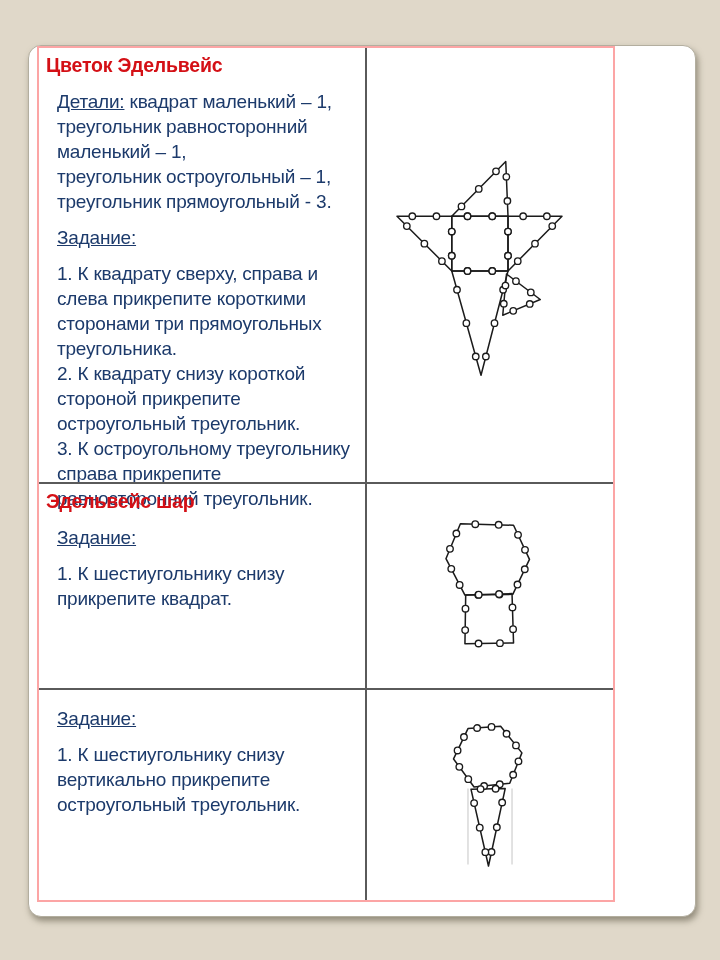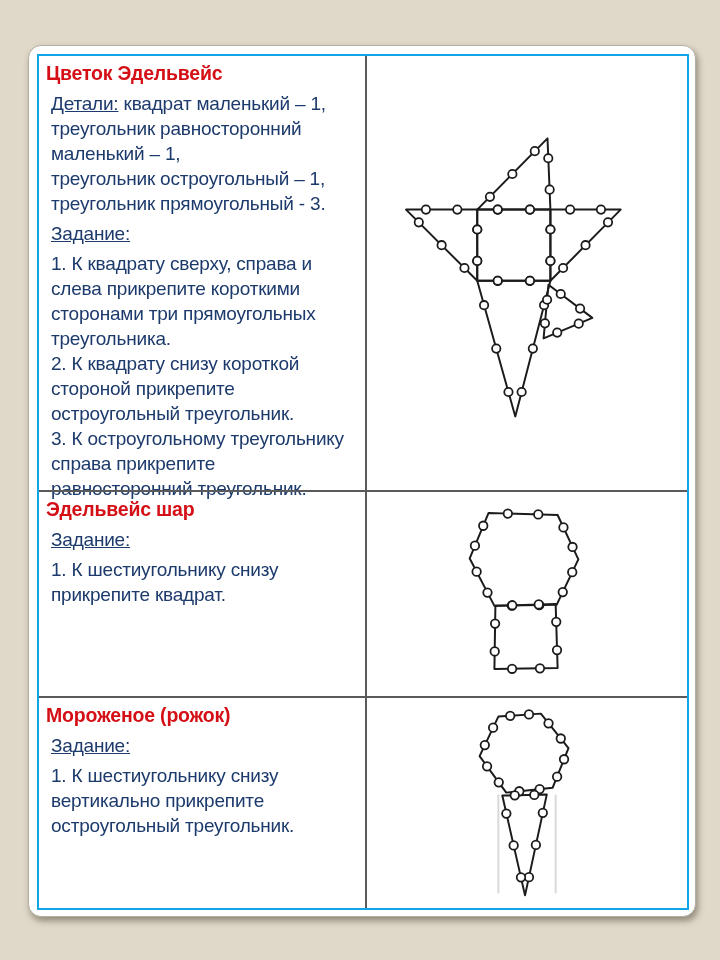--- a/index.html
+++ b/index.html
@@ -11,39 +11,39 @@
   }
   .card{
     position:absolute;left:28px;top:45px;width:668px;height:872px;
     background:#ffffff;
     border:1px solid #b3ae9f;
     border-radius:13px;
     box-shadow:2px 4px 6px rgba(105,98,82,0.65);
     box-sizing:border-box;
   }
   .wtable{
-    position:absolute;left:8px;top:8px;width:652px;height:856px;
+    position:absolute;left:8px;top:0;width:578px;height:856px;
     box-sizing:border-box;
-    border:2px solid #0ea5e9;
+    border:2px solid #fca5a5;
     display:grid;
     grid-template-columns:328px 1fr;
     grid-template-rows:434px 206px 1fr;
   }
   .cell{box-sizing:border-box;min-width:0;min-height:0;}
   .cell-text{
     border-right:2px solid #5a5a5a;
     padding:5px 4px 0 7px;
   }
   .bt{border-top:2px solid #5a5a5a;}
   .row-title{
     color:#d41016;font-weight:bold;
     font-size:19.5px;line-height:25px;letter-spacing:-0.2px;
   }
   .para{
-    margin:5px;color:#1c3a6b;
+    margin:11px;color:#1c3a6b;
     font-size:19px;line-height:25px;letter-spacing:-0.2px;
     white-space:pre-line;
   }
   .u{text-decoration:underline;}
   .cell-fig{position:relative;}
   .cell-fig svg{position:absolute;left:0;top:0;width:100%;height:100%;display:block;}
 </style>
 </head>
 <body>
 
@@ -150,21 +150,20 @@
           <circle cx="191.6" cy="130.2" r="4.3" fill="#ffffff" stroke="#1b1b1b" stroke-width="1.8"></circle>
           <circle cx="192.4" cy="158.8" r="4.3" fill="#ffffff" stroke="#1b1b1b" stroke-width="1.8"></circle>
           <circle cx="175.1" cy="177.3" r="4.3" fill="#ffffff" stroke="#1b1b1b" stroke-width="1.8"></circle>
           <circle cx="146.9" cy="177.7" r="4.3" fill="#ffffff" stroke="#1b1b1b" stroke-width="1.8"></circle>
           <circle cx="129.3" cy="160.1" r="4.3" fill="#ffffff" stroke="#1b1b1b" stroke-width="1.8"></circle>
           <circle cx="129.7" cy="131.9" r="4.3" fill="#ffffff" stroke="#1b1b1b" stroke-width="1.8"></circle>
         </svg>
     </div>
 
     <div class="cell cell-text bt">
-      <div class="row-title">Мороженое (рожок)</div>
       <p class="para"><span class="u">Задание:</span></p>
       <p class="para">1. К шестиугольнику снизу
 вертикально прикрепите
 остроугольный треугольник.</p>
     </div>
     <div class="cell cell-fig bt">
       <svg xmlns="http://www.w3.org/2000/svg" viewBox="0 0 324 209">
           <line x1="133" y1="96" x2="133" y2="196" stroke="#d9d9d9" stroke-width="2"></line>
           <line x1="191" y1="96" x2="191" y2="196" stroke="#d9d9d9" stroke-width="2"></line>
           <polygon points="133,17 176,14 204,49 188,89 141,94 114,57" fill="none" stroke="#1b1b1b" stroke-width="2" stroke-linejoin="round"></polygon>

